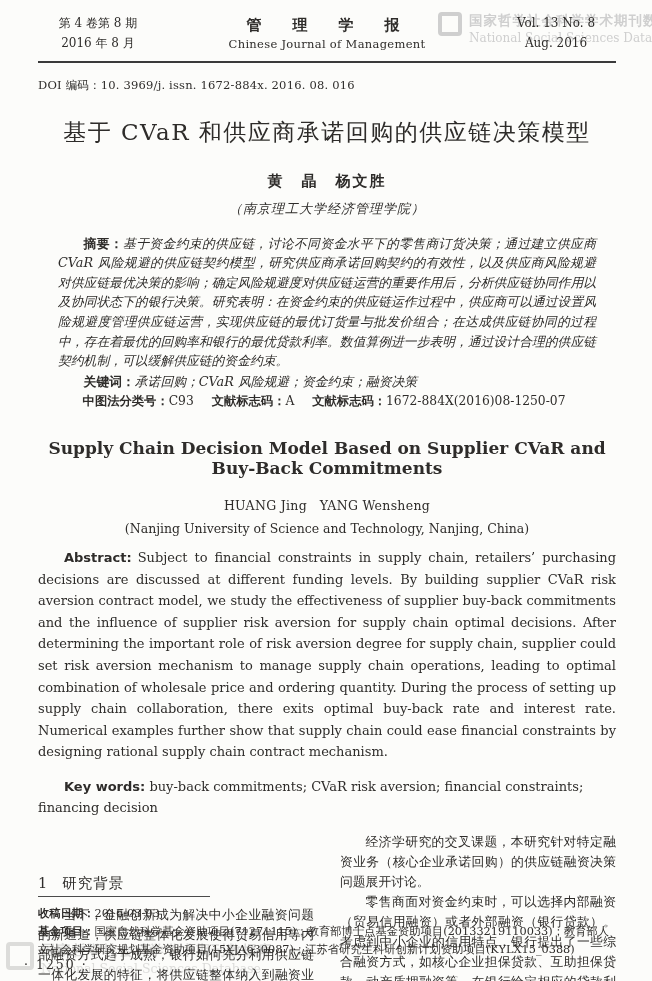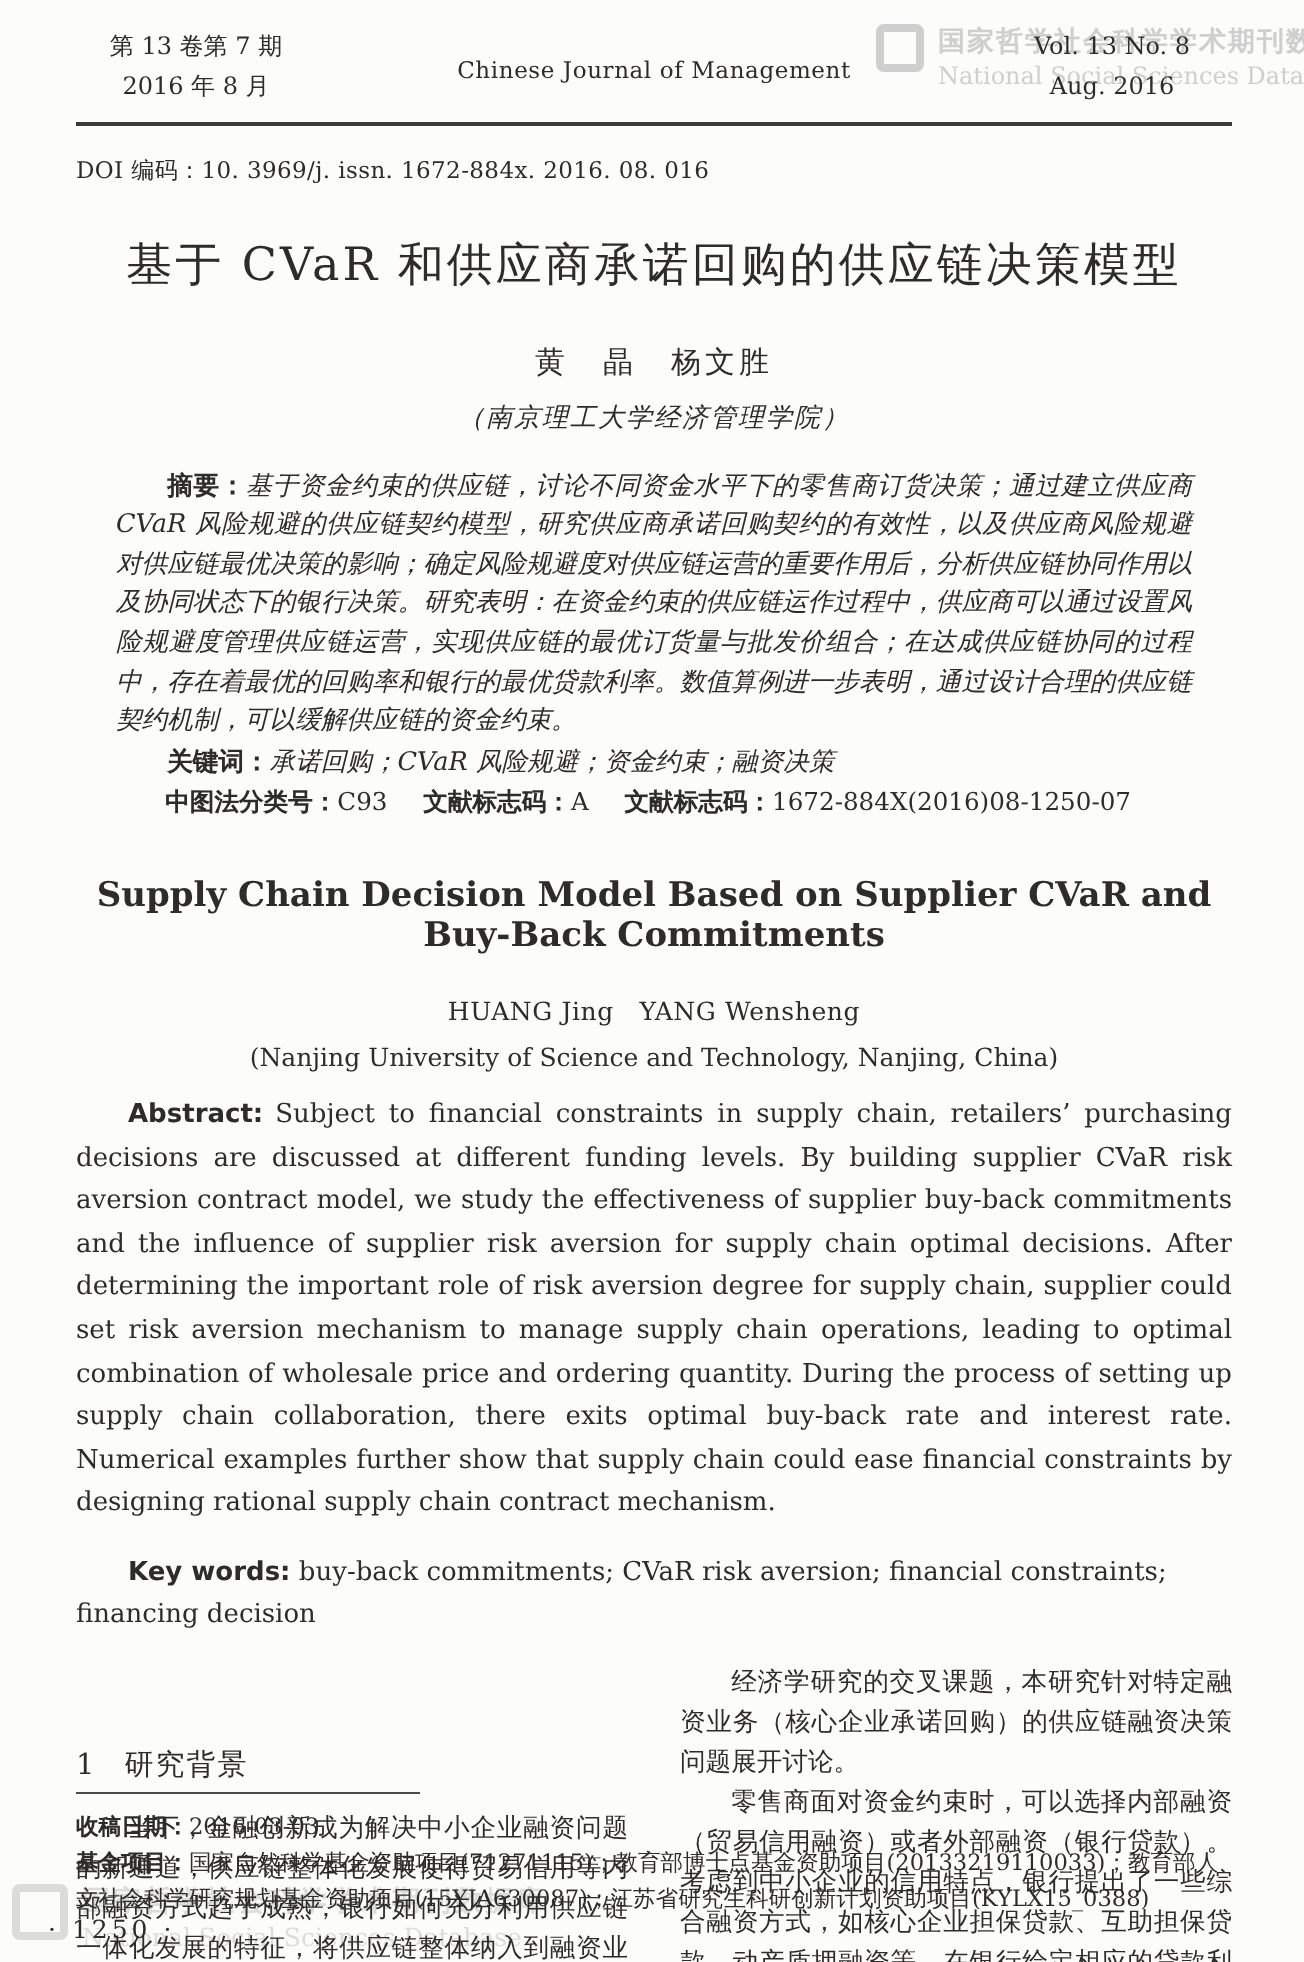--- a/index.html
+++ b/index.html
@@ -20,21 +20,21 @@
   .issue,.vol{text-align:center;font-size:12px;line-height:1.65;width:120px;}
   .jname{text-align:center;flex:1;}
   .jname-cn{font-size:15px;font-weight:600;letter-spacing:8px;}
   .jname-en{font-size:11.5px;margin-top:2px;letter-spacing:.3px;}
   .header-rule{border:0;border-top:2.5px solid #3a3a3a;margin:7px 0 0 0;}
 
   .doi-line{margin-top:15px;font-size:11.5px;letter-spacing:.2px;}
 
   
   .title-cn{margin-top:24px;text-align:center;font-size:23px;font-weight:normal;letter-spacing:1.5px;}
-  .authors-cn{margin-top:24px;text-align:center;font-size:15px;font-weight:400;letter-spacing:2px;}
+  .authors-cn{margin-top:24px;text-align:center;font-size:15px;font-weight:700;letter-spacing:2px;}
   .affil-cn{margin-top:9px;text-align:center;font-size:13px;font-style:italic;letter-spacing:1px;}
 
   
   .cn-block{margin:16px 20px 0 20px;font-size:12.8px;line-height:19.6px;text-align:justify;font-style:italic;}
   .cn-block .lead{text-indent:2em;}
   .kw-line{margin:1px 20px 0 20px;font-size:12.8px;line-height:19.6px;font-style:italic;text-indent:2em;}
   .class-line{margin:1px 20px 0 20px;font-size:12.3px;line-height:19.6px;text-indent:2em;}
   .class-line .gap{display:inline-block;width:14px;}
 
   
@@ -86,24 +86,25 @@
   <div>
     <div class="wm-cn">国家哲学社会科学学术期刊数据库</div>
     <div class="wm-en">National Social Sciences Database</div>
   </div>
 </div>
 
 <div class="page">
 
   <div class="jheader">
     <div class="issue">
-      <div>第 13 卷第 7 期</div>
+      <div>第 4 卷第 8 期</div>
       <div>2016 年 8 月</div>
     </div>
     <div class="jname">
+      <div class="jname-cn">管　理　学　报</div>
       <div class="jname-en">Chinese Journal of Management</div>
     </div>
     <div class="vol">
       <div>Vol. 13 No. 8</div>
       <div>Aug.  2016</div>
     </div>
   </div>
   <hr class="header-rule">
 
   <div class="doi-line">DOI 编码：10. 3969/j. issn. 1672-884x. 2016. 08. 016</div>

